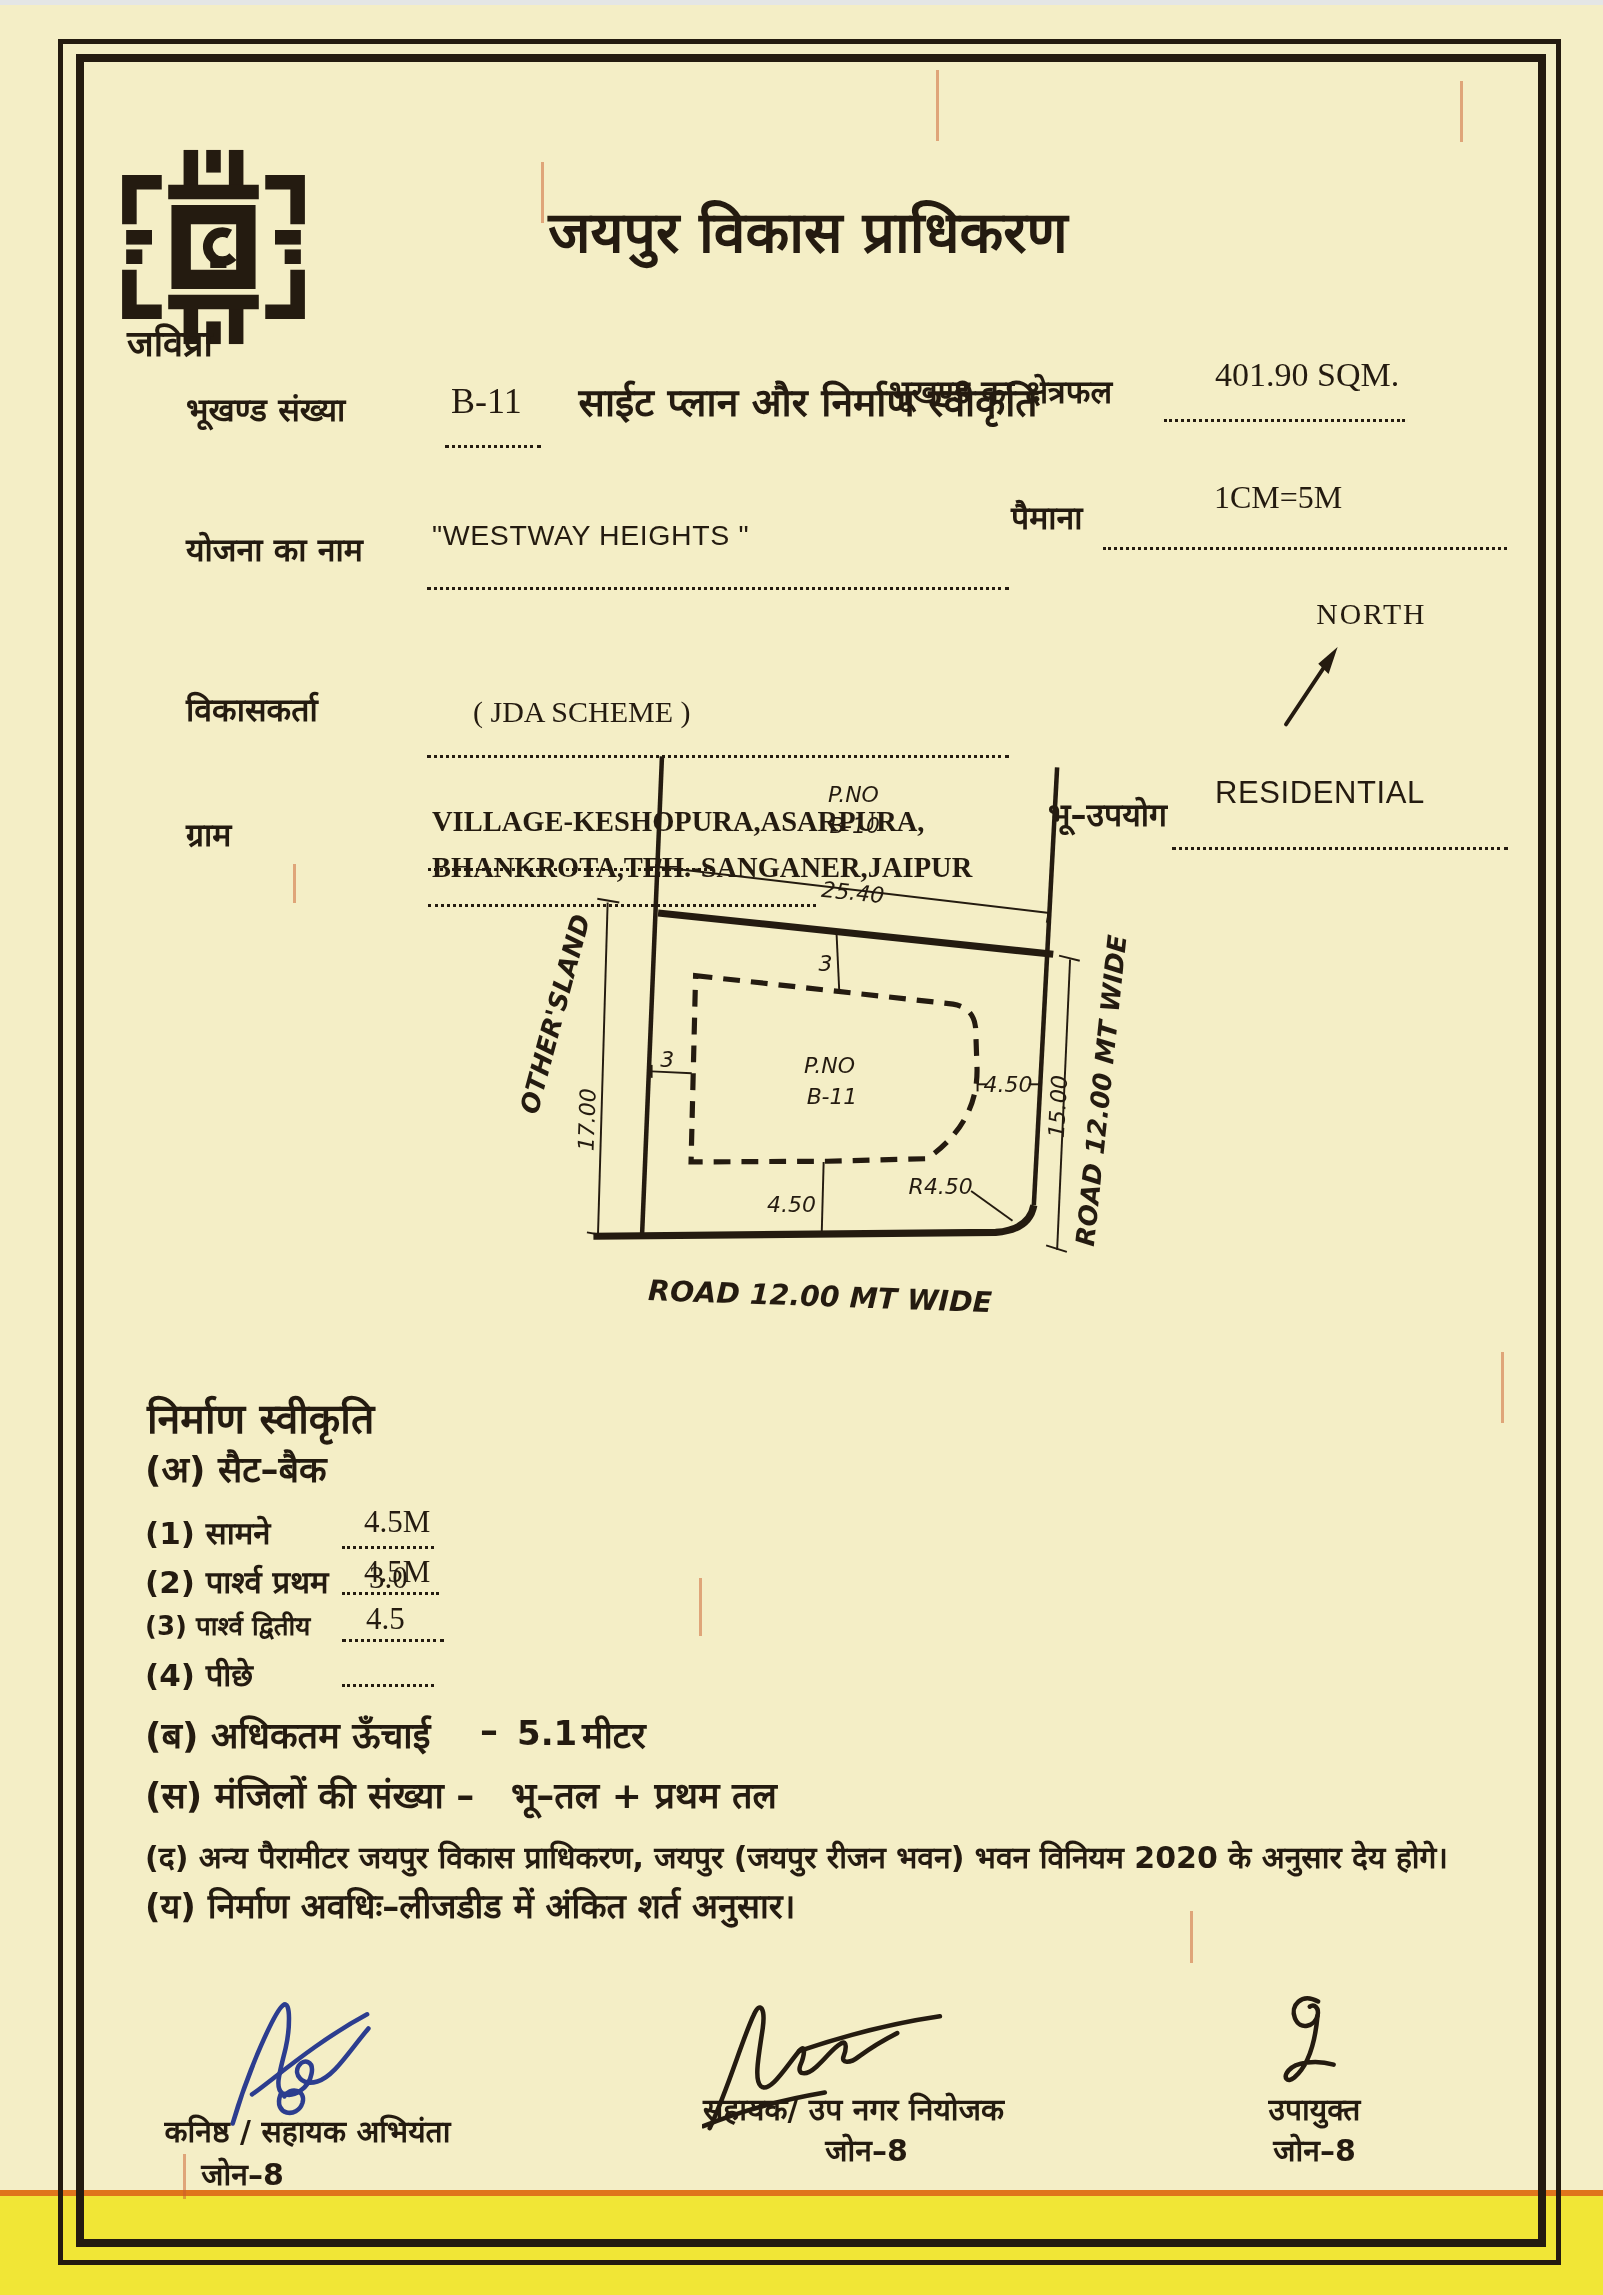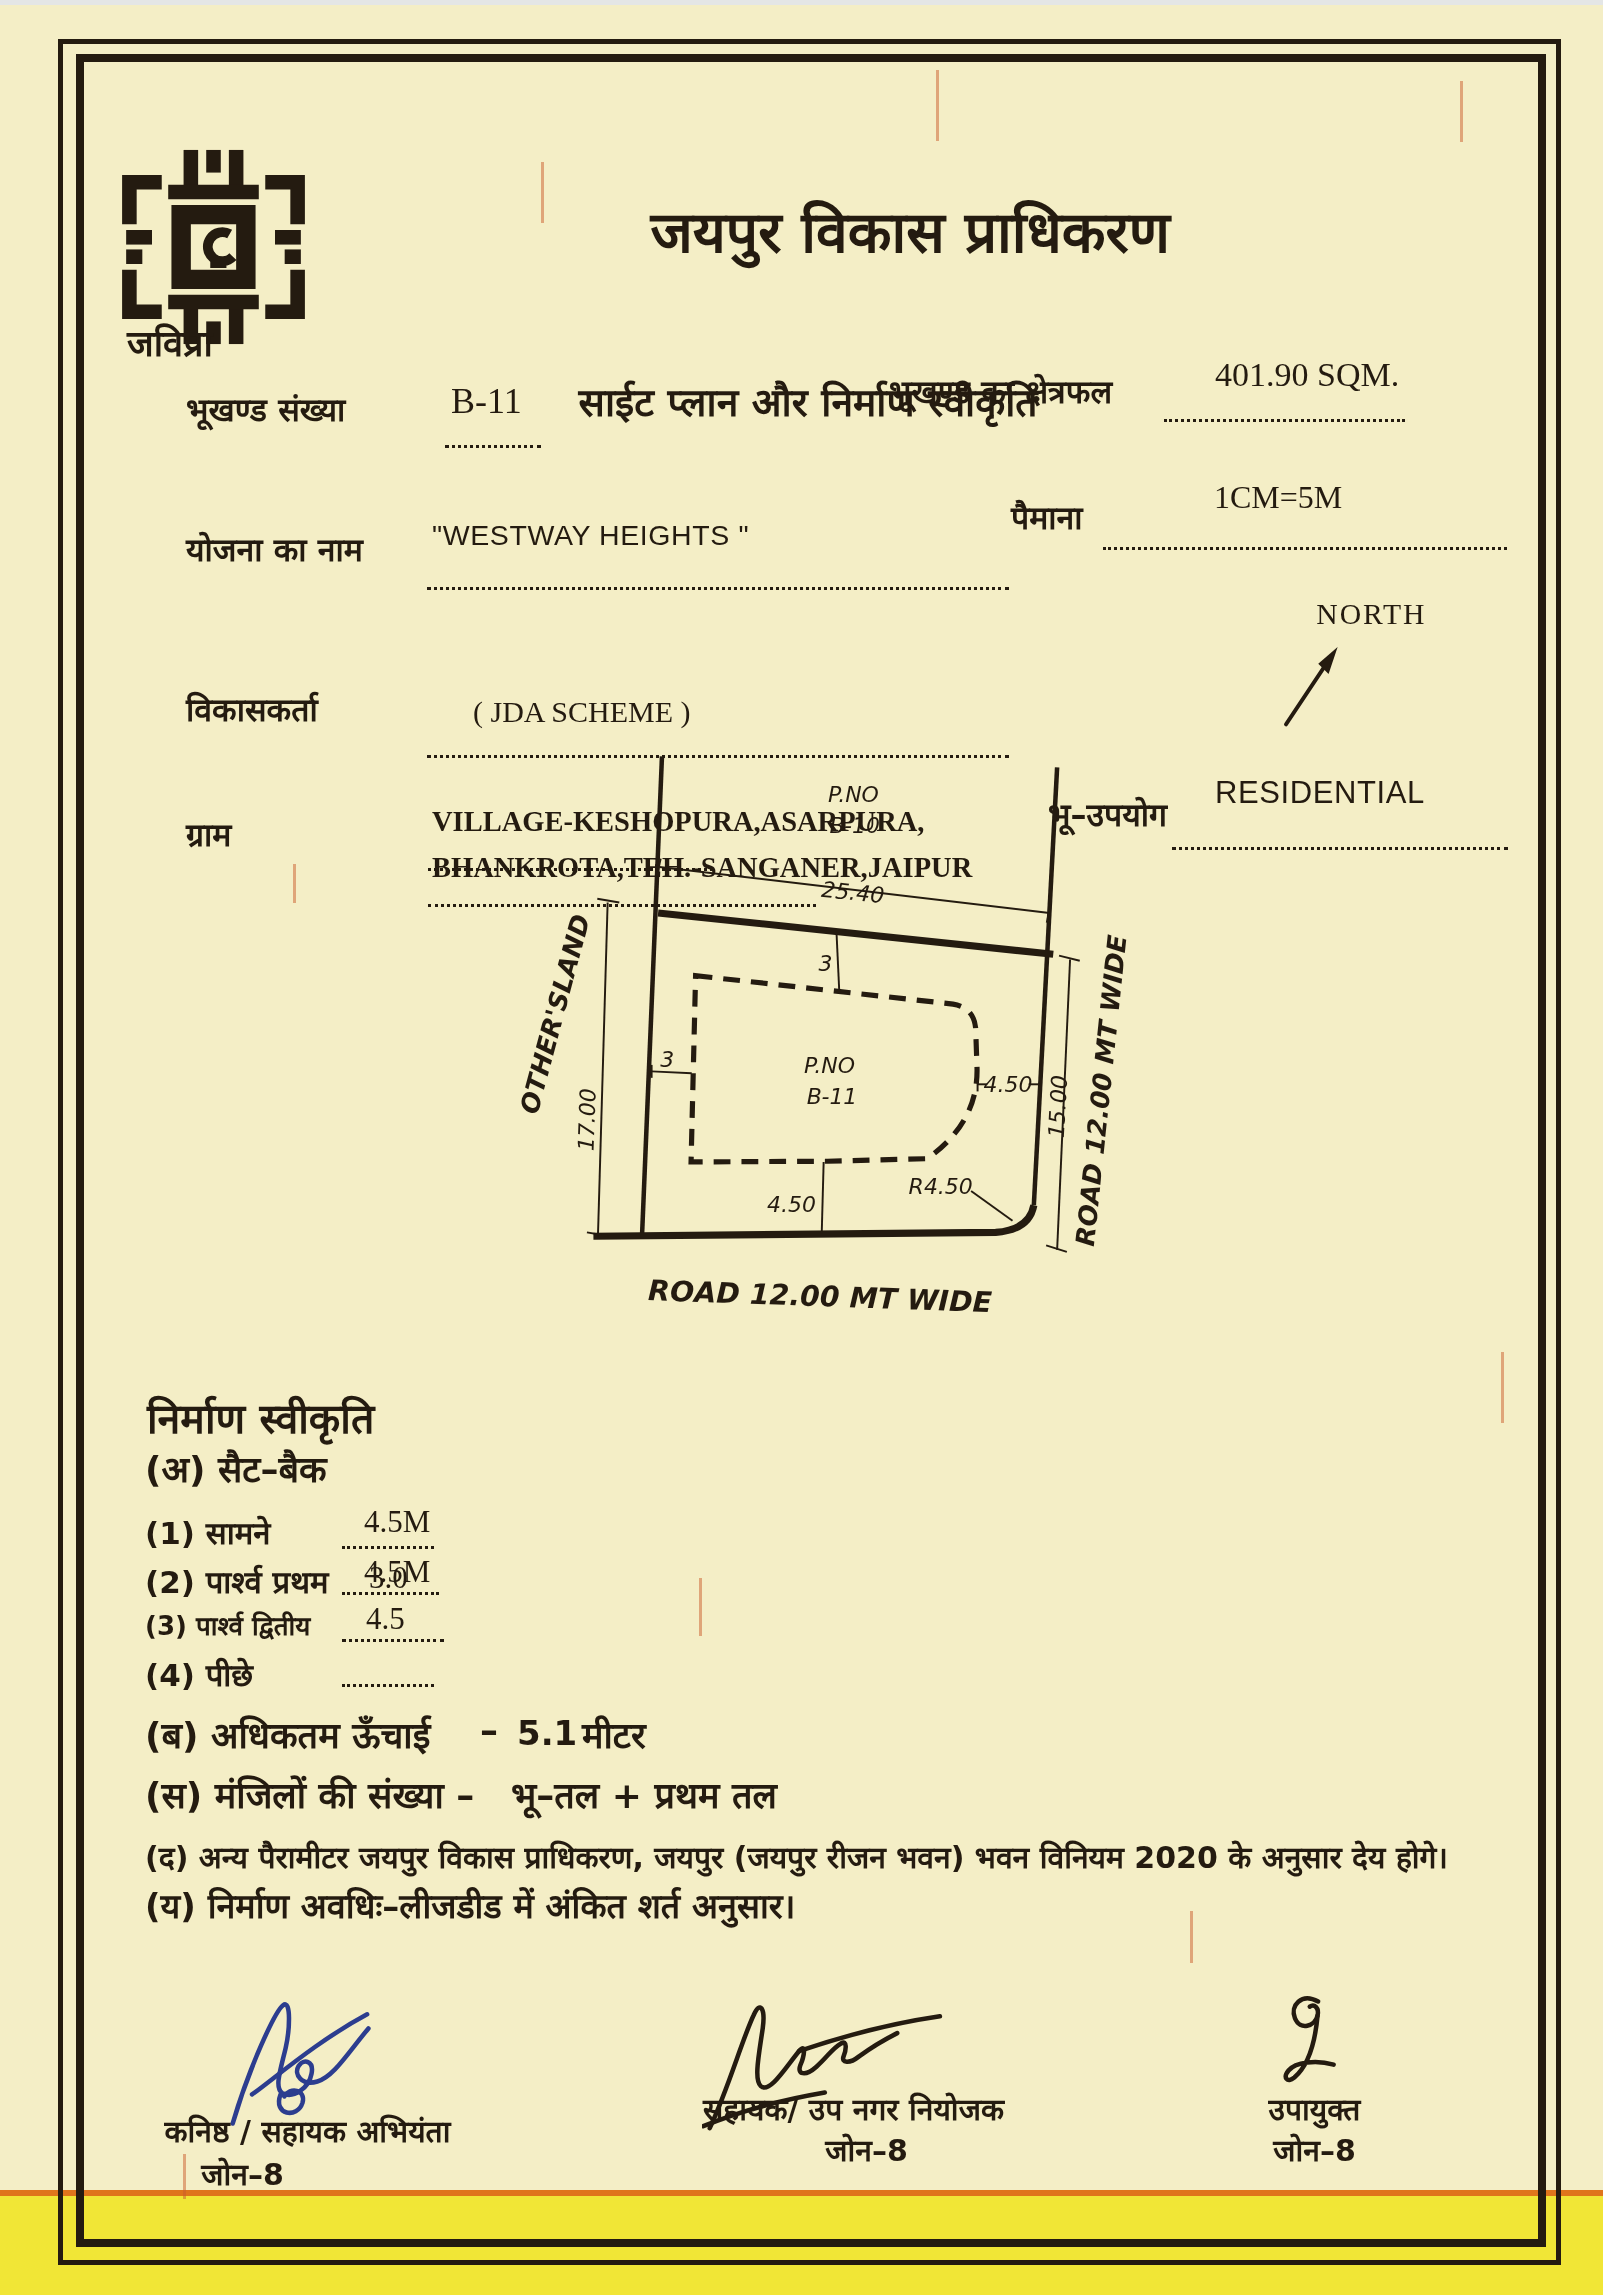--- a/index.html
+++ b/index.html
@@ -55,21 +55,21 @@
       <path d="M116,62 H100"></path>
         <path d="M116,74 H106"></path>
       <path d="M34,34 H90"></path>
         <path d="M34,102 H90"></path>
     </g>
     <path d="M36,42 H88 V94 H36 Z M48,54 H76 V82 H48 Z" fill="#241b10" fill-rule="evenodd"></path>
     <path d="M72,60 a9,9 0 1 0 2,14 M60,78 h10" stroke="#241b10" stroke-width="6" fill="none"></path>
   </svg>
   <div class="abs dev" style="left:127px;top:318px;font-size:36px;">जविप्रा</div>
 
-  <div class="abs dev center" style="left:446px;width:724px;top:191px;font-size:57px;text-align:right;">जयपुर विकास प्राधिकरण</div>
+  <div class="abs dev center" style="left:446px;width:724px;top:191px;font-size:57px;">जयपुर विकास प्राधिकरण</div>
   <div class="abs dev center" style="left:446px;width:724px;top:374px;font-size:39px;">साईट प्लान और निर्माण स्वीकृति</div>
 
   <div class="abs dev" style="left:186px;top:387px;font-size:32px;">भूखण्ड संख्या</div>
   <div class="abs serifv" style="left:451px;top:380px;font-size:36px;">B-11</div>
   <div class="abs dots" style="left:445px;top:445px;width:96px;"></div>
 
   <div class="abs dev" style="left:889px;top:369px;font-size:32px;">भूखण्ड का क्षेत्रफल</div>
   <div class="abs serifv" style="left:1215px;top:356px;font-size:34px;">401.90 SQM.</div>
   <div class="abs dots" style="left:1164px;top:419px;width:241px;"></div>
 

